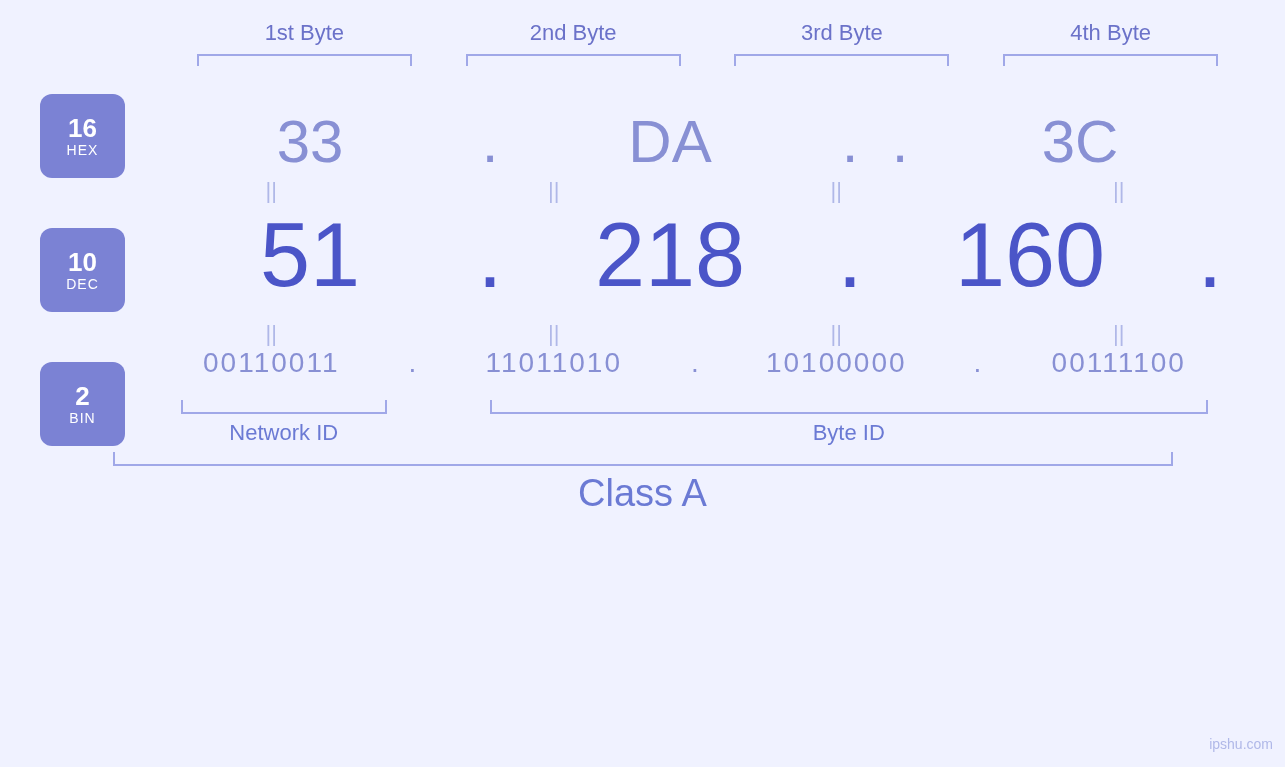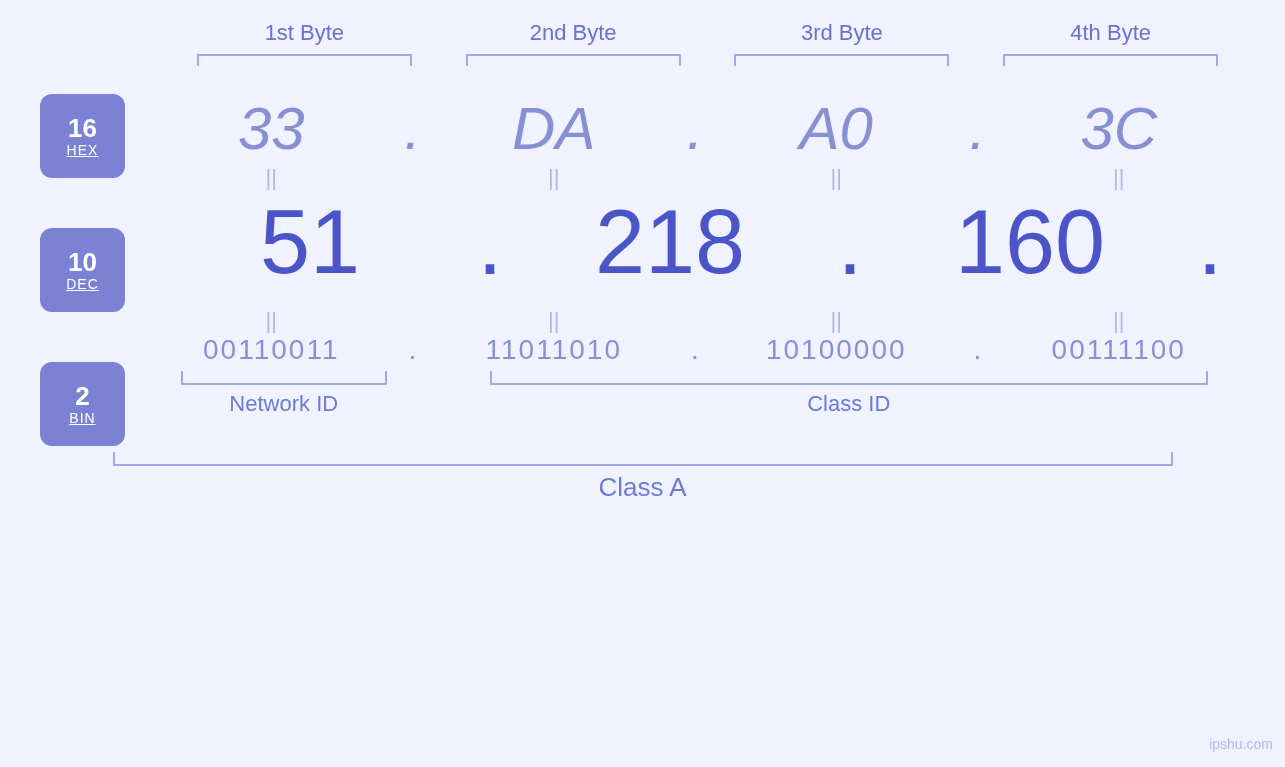--- a/index.html
+++ b/index.html
@@ -78,21 +78,20 @@
     .base-number {
       font-size: 26px;
       font-weight: bold;
       line-height: 1.1;
     }
 
     .base-label {
       font-size: 14px;
       font-weight: 400;
       letter-spacing: 1px;
-      text-decoration: underline;
     }
 
     
     .values-area {
       flex: 1;
       display: flex;
       flex-direction: column;
     }
 
     
@@ -168,38 +167,38 @@
       flex: 0 0 50px;
     }
 
     .section-label {
       font-size: 22px;
       color: #6b7ad4;
       font-weight: 500;
     }
 
     .class-label {
-      font-size: 26px;
+      font-size: 38px;
       color: #6b7ad4;
       font-weight: 500;
     }
 
     
     .watermark {
       position: absolute;
       bottom: 15px;
       right: 12px;
       font-size: 14px;
       color: #b0b8e8;
     }
 
     
-    .row-hex { margin-bottom: 2px; margin-top: 10px; font-style: italic; }
+    .row-hex { margin-bottom: 2px; margin-top: 23px; }
     .row-dec { margin-bottom: 14px; }
-    .row-bin { margin-bottom: 5px; }
+    .row-bin { margin-bottom: 21px; }
   </style>
 </head>
 <body>
 
 <div class="container">
 
   <div style="display:flex; width:100%; padding-left:130px;">
     <div class="byte-header">1st Byte</div>
     <div class="byte-header">2nd Byte</div>
     <div class="byte-header">3rd Byte</div>
@@ -244,23 +243,20 @@
 
       <div class="values-row row-hex">
         <div class="value-cell">
           <span class="hex-value">33</span>
         </div>
         <div class="dot-cell">.</div>
         <div class="value-cell">
           <span class="hex-value">DA</span>
         </div>
         <div class="dot-cell">.</div>
-        <div class="value-cell">
-          <span class="hex-value">A0</span>
-        </div>
         <div class="dot-cell">.</div>
         <div class="value-cell">
           <span class="hex-value">3C</span>
         </div>
       </div>
 
       <div class="parallel-row">
         <div class="parallel-cell">
             <span class="parallel-icon">||</span>
           </div>
@@ -339,21 +335,21 @@
 
         <div style="flex:1; display:flex; flex-direction:column; align-items:center;">
           <div style="width:80%; height:14px; border:2px solid #a0a8e8; border-top:none; margin-bottom:6px;"></div>
           <span class="section-label">Network ID</span>
         </div>
 
         <div style="flex:0 0 50px;"></div>
 
         <div style="flex:3; display:flex; flex-direction:column; align-items:center;">
           <div style="width:93%; height:14px; border:2px solid #a0a8e8; border-top:none; margin-bottom:6px;"></div>
-          <span class="section-label">Class ID</span>
+          <span class="section-label">Byte ID</span>
         </div>
       </div>
 
     </div>
   </div>
 
   <div style="width:100%; display:flex; flex-direction:column; align-items:center; margin-top:6px;">
     <div style="width:calc(100% - 145px); height:14px; border:2px solid #a0a8e8; border-top:none; margin-bottom:6px;"></div>
     <span class="class-label">Class A</span>
   </div>

